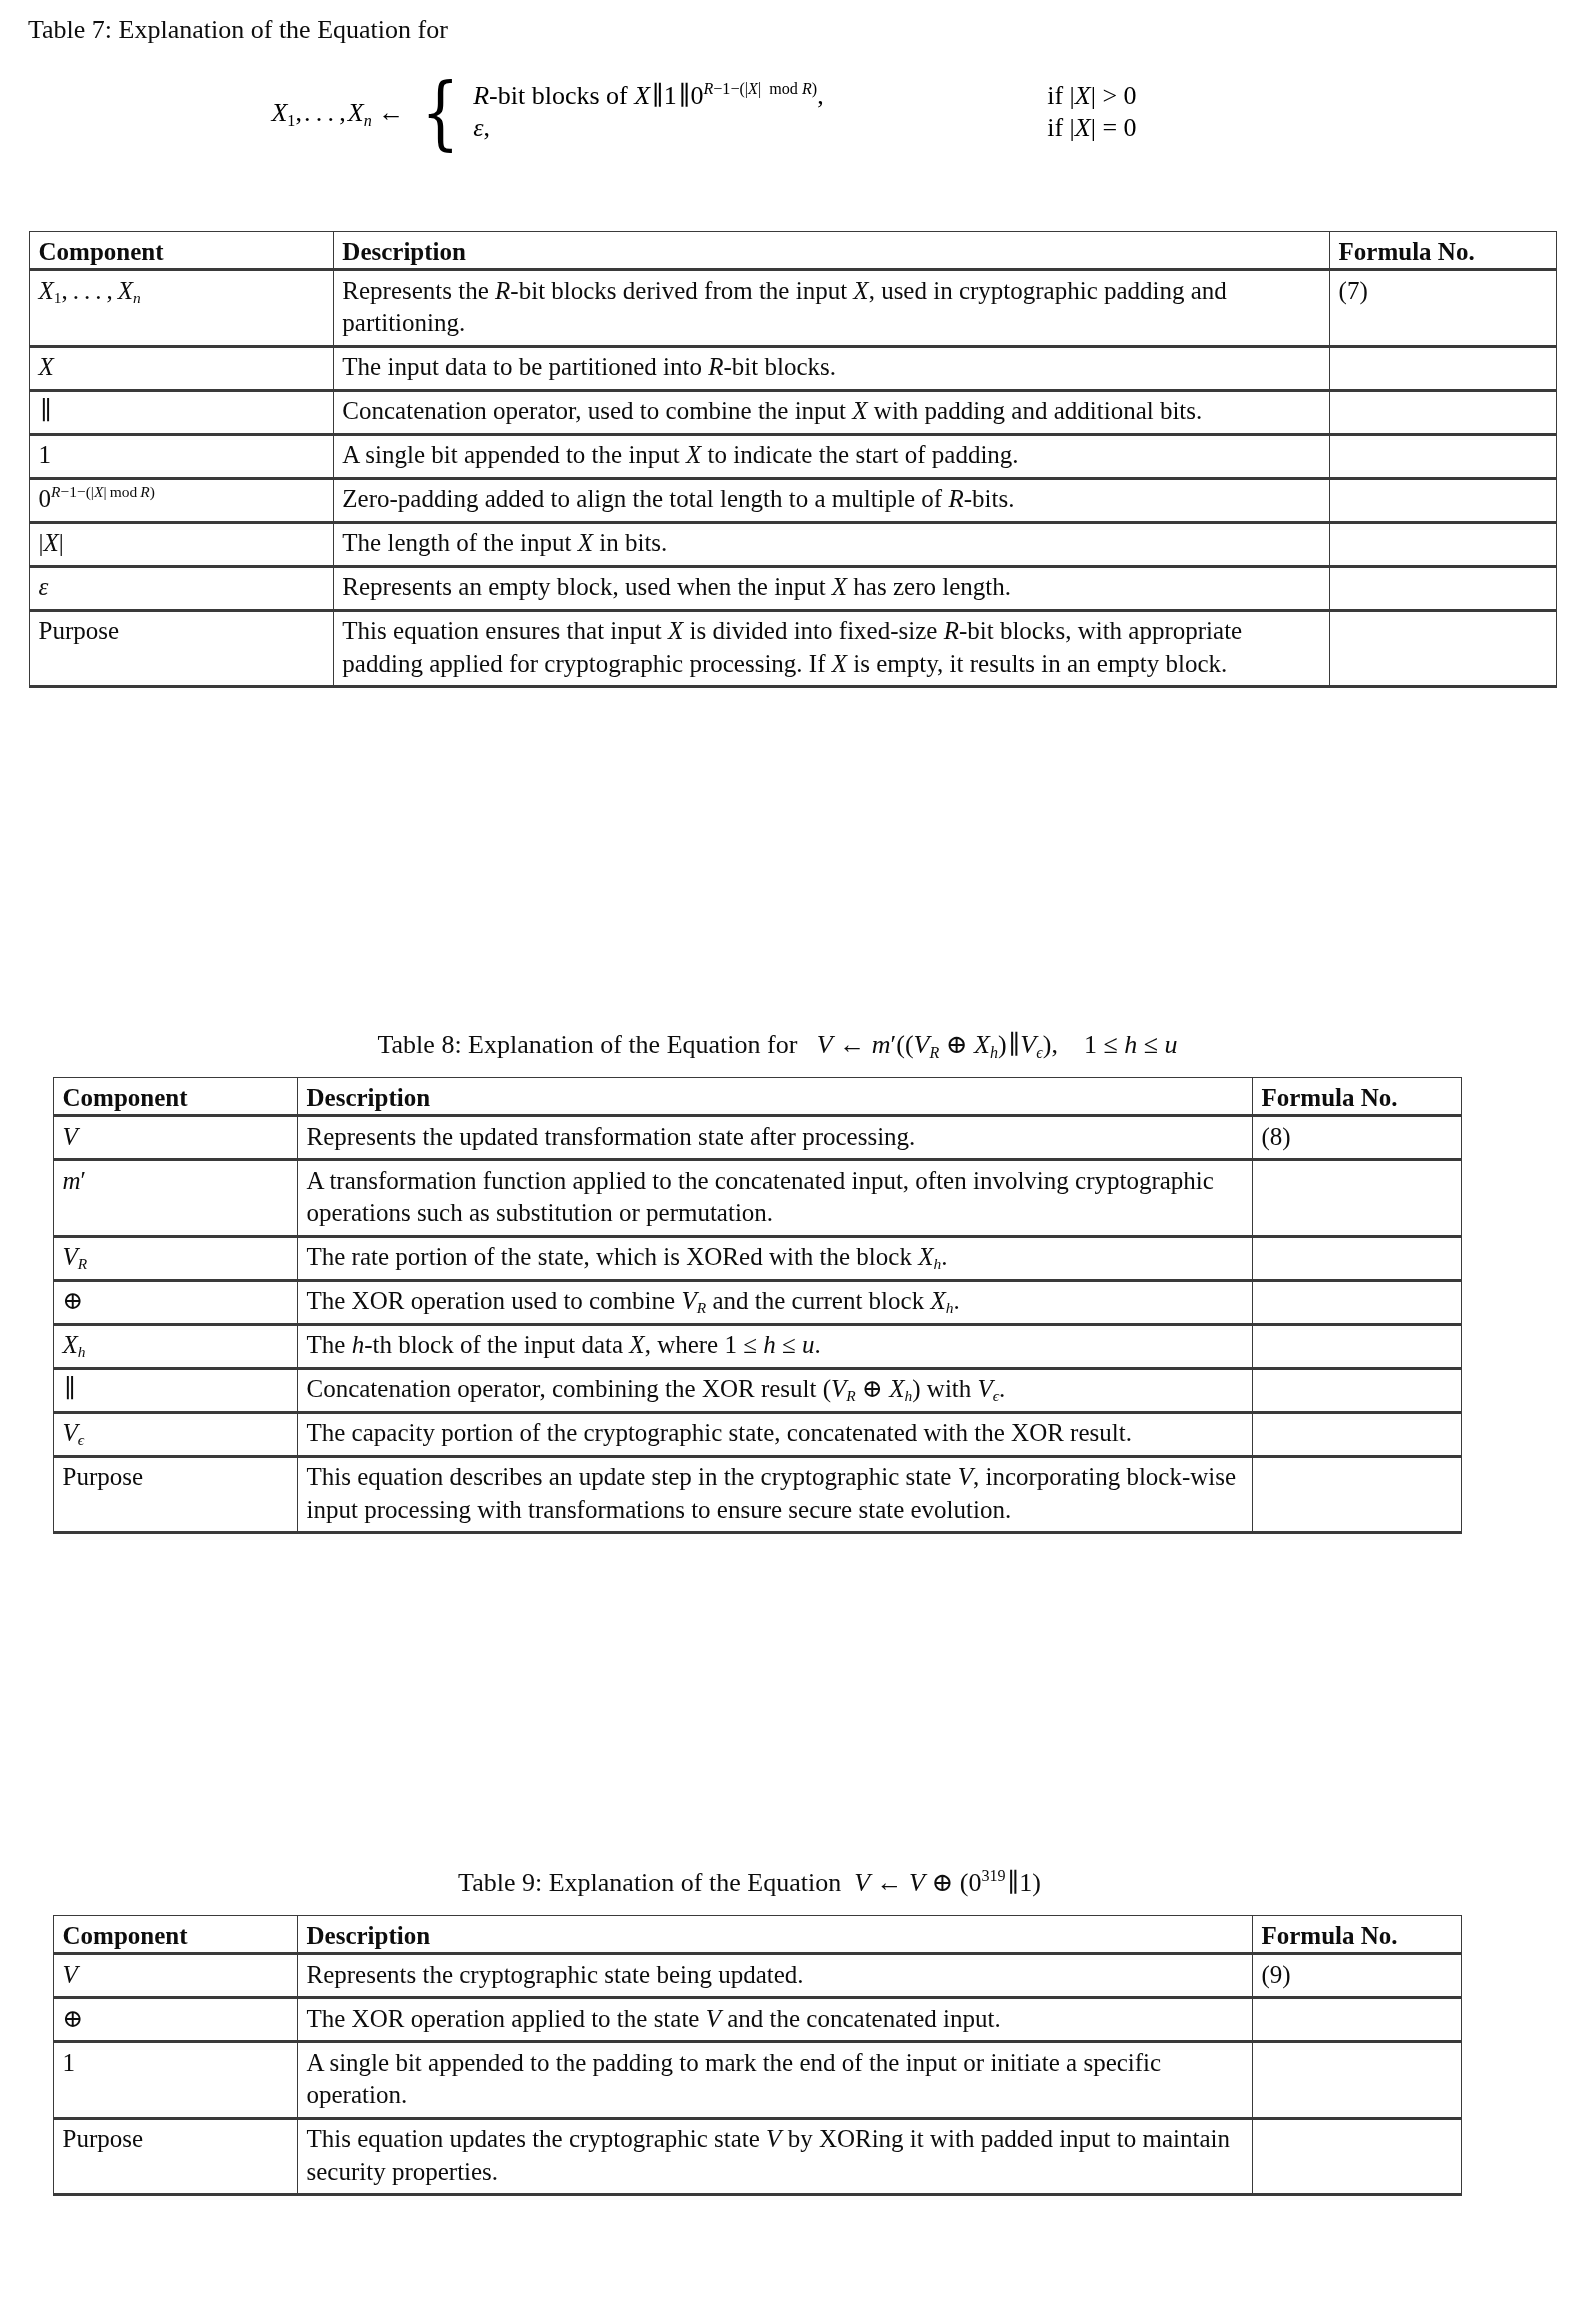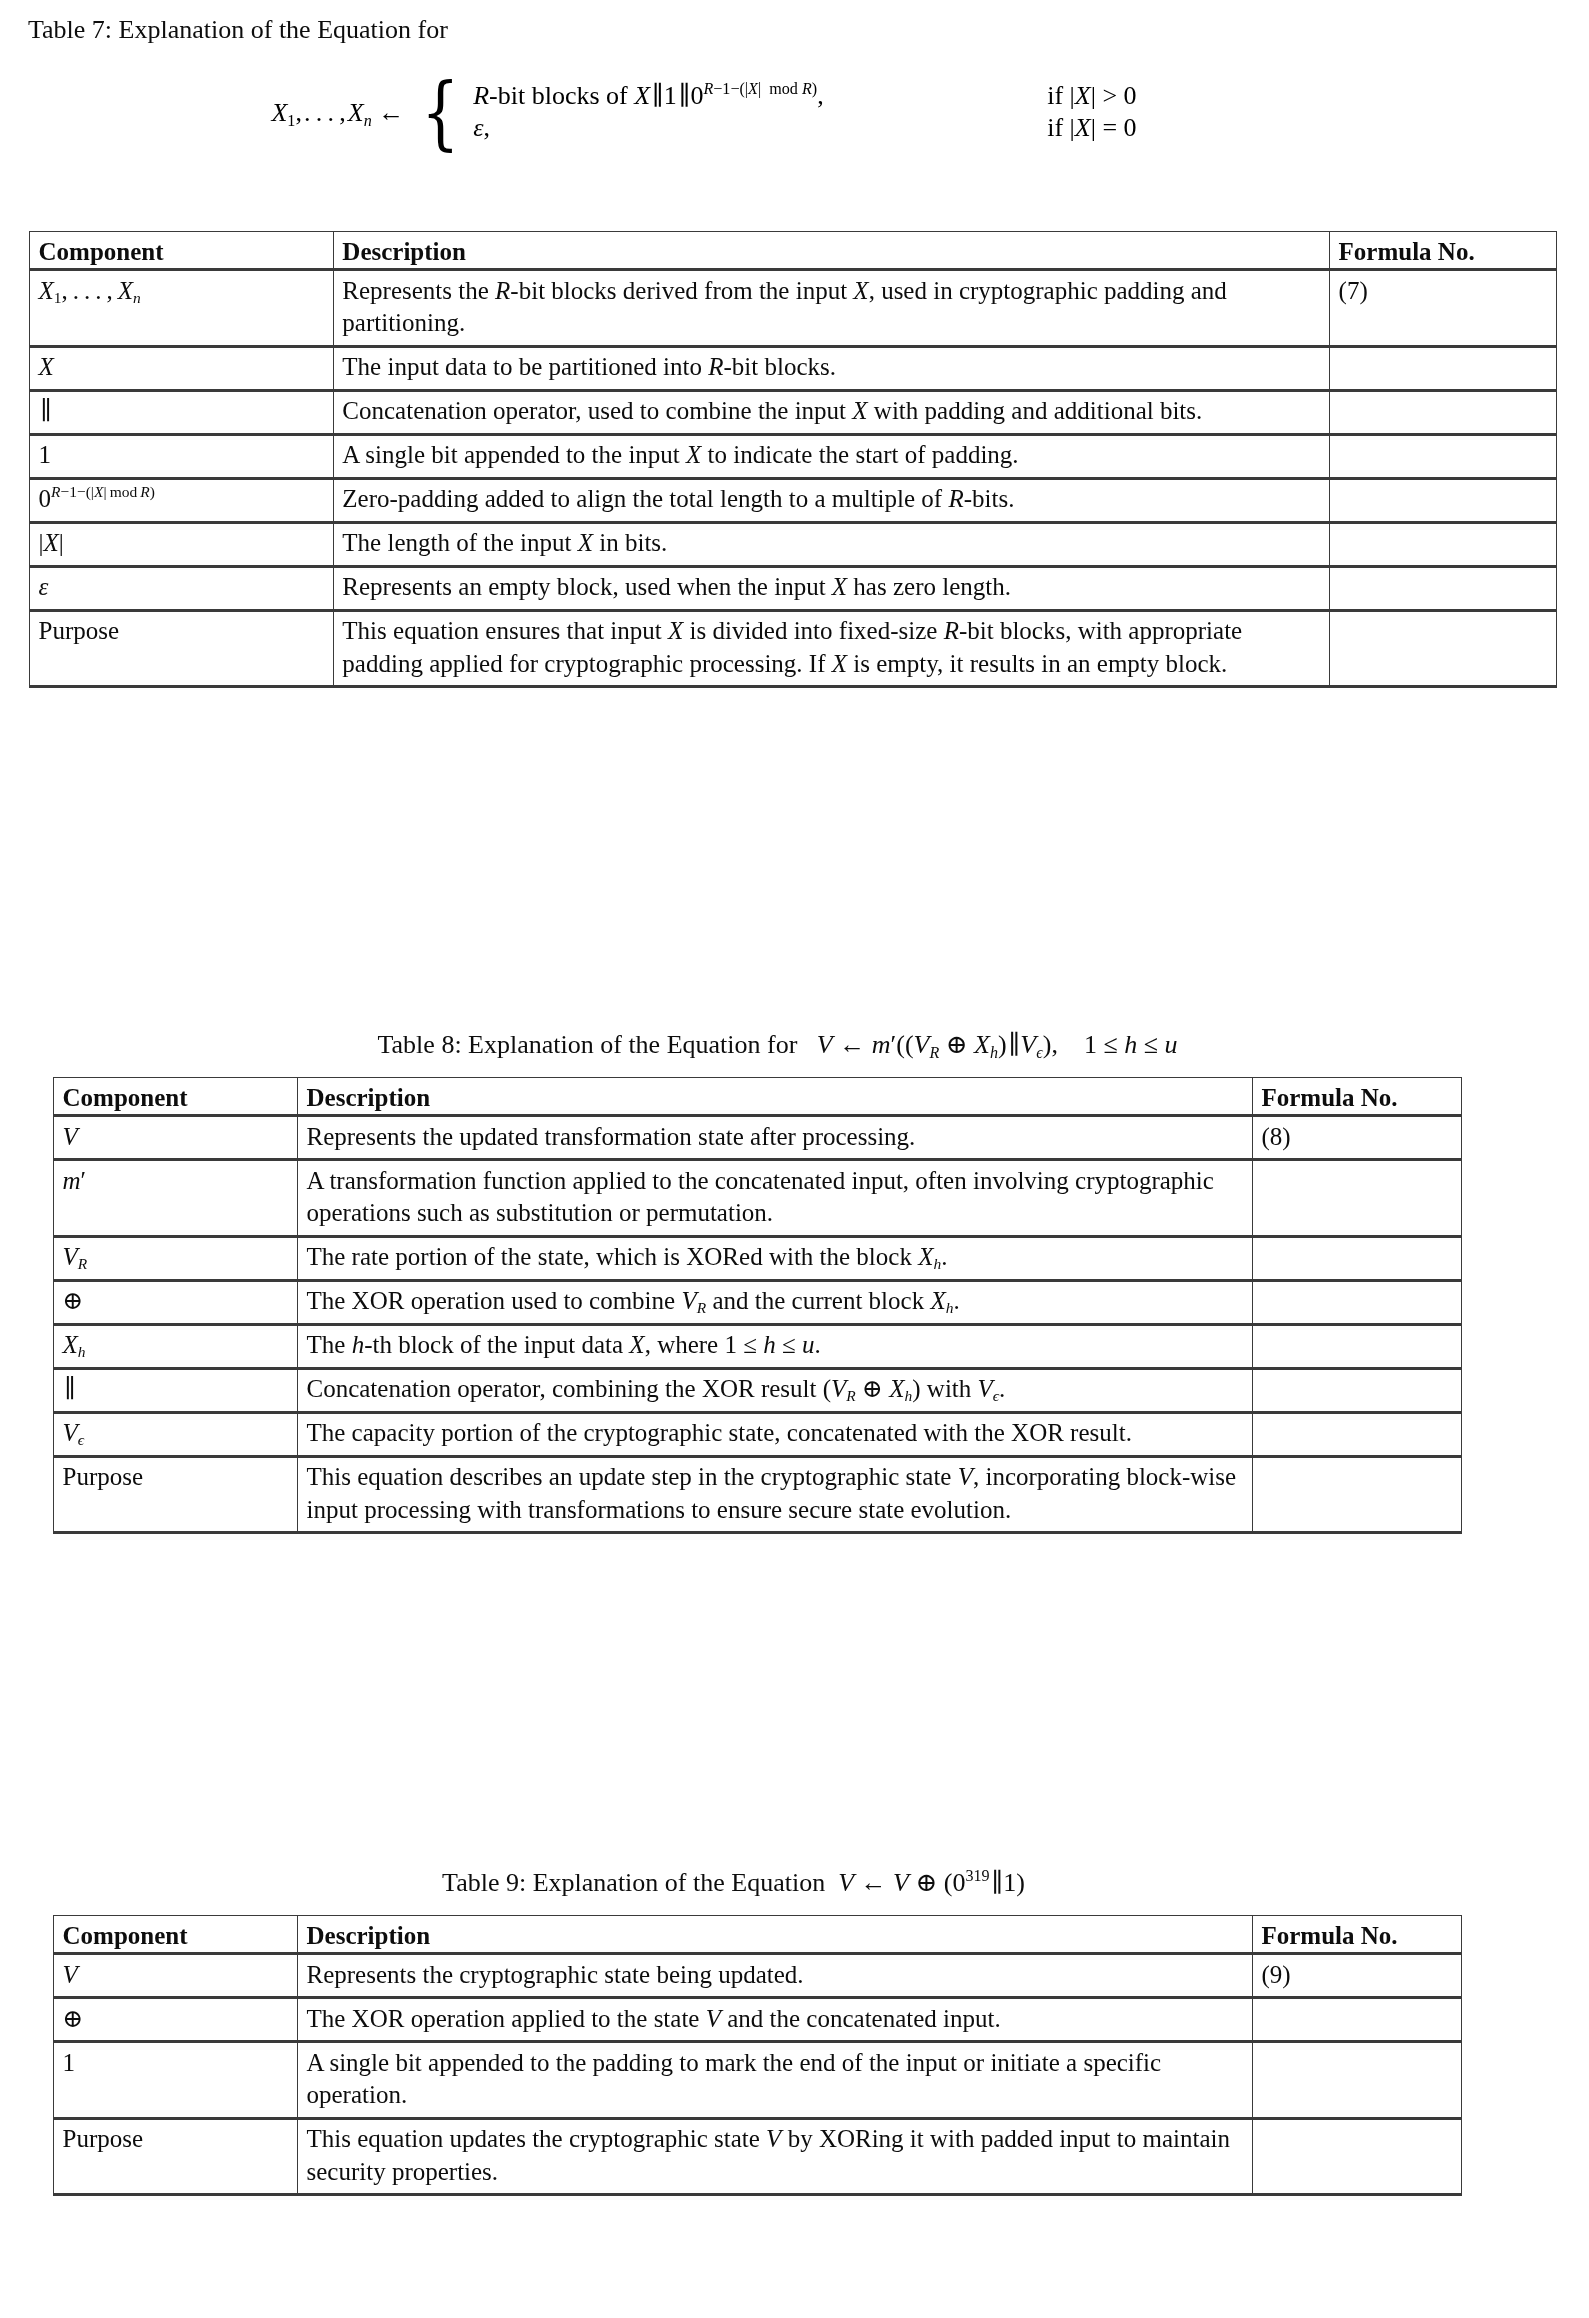--- a/index.html
+++ b/index.html
@@ -37,21 +37,21 @@
     position: absolute;
     left: 0;
     top: 1030px;
     width: 1502px;
     text-align: center;
     padding-left: 53px;
     box-sizing: border-box;
   }
   .cap-t9 {
     position: absolute;
-    left: 2px;
+    left: 18px;
     top: 1868px;
     width: 1410px;
     text-align: center;
     padding-left: 53px;
     box-sizing: border-box;
   }
 
   
   .display-eq {
     position: absolute;

